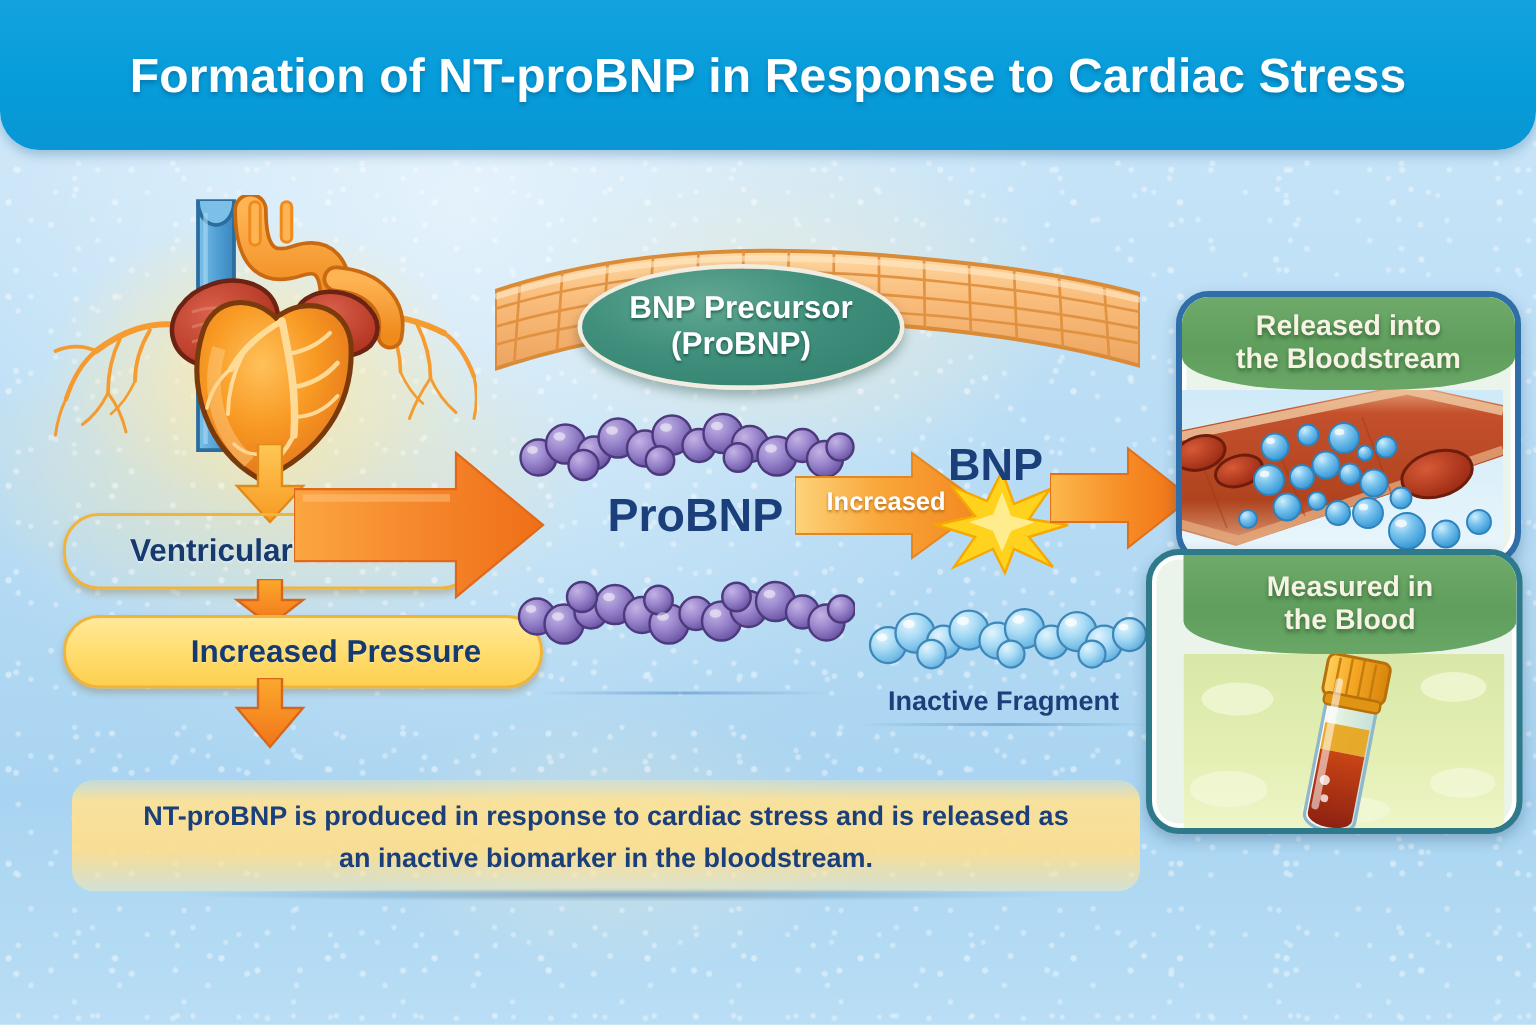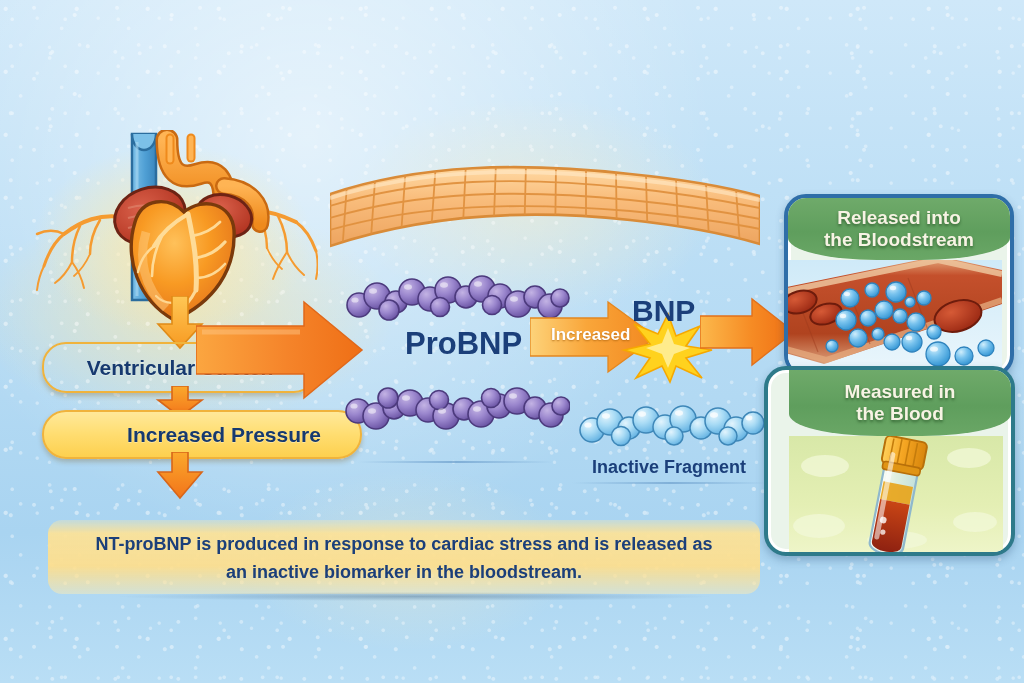--- a/index.html
+++ b/index.html
@@ -129,20 +129,23 @@
     background:radial-gradient(ellipse at center, rgba(40,80,120,.35), rgba(40,80,120,0) 72%);
   }
 </style>
 </head>
 <body>
 
 <div id="stage">
 
   <div id="texture"></div>
 
+  <div id="banner">
+    <div id="banner-title">Formation of NT-proBNP in Response to Cardiac Stress</div>
+  </div>
 
   <div id="heart-wrap">
     <svg width="290" height="210" viewBox="0 0 290 210">
       <defs>
         <radialGradient id="gHeart" cx="42%" cy="35%" r="72%">
           <stop offset="0%" stop-color="#ffc15a"></stop>
           <stop offset="48%" stop-color="#f89a23"></stop>
           <stop offset="100%" stop-color="#e2701a"></stop>
         </radialGradient>
         <linearGradient id="gVein" x1="0" y1="0" x2="1" y2="0">
@@ -279,20 +282,24 @@
         <path d="M0 72 C90 46 190 44 300 53 C360 59 400 65 430 71"></path>
         <path d="M18 12 L12 96 M46 8 L40 94 M76 6 L70 92 M106 4 L100 90
                  M136 4 L132 88 M166 4 L163 87 M196 5 L194 87 M226 7 L225 88
                  M256 10 L256 90 M286 13 L287 92 M316 17 L318 94 M346 21 L349 96
                  M376 26 L380 99 M406 31 L411 102"></path>
       </g>
       <path d="M0 40 C90 11 190 9 300 21 C360 27 400 35 430 42" stroke="#ffe9c8" stroke-width="4" fill="none" opacity=".6"></path>
     </svg>
   </div>
 
+  <div id="bnp-ellipse">
+    <div class="l1">BNP Precursor</div>
+    <div class="l2">(ProBNP)</div>
+  </div>
 
   <svg class="abs" style="left:196px;top:296px;" width="170" height="110">
     <defs>
         <linearGradient id="gArrBig" x1="0" y1="0" x2="1" y2="0">
       <stop offset="0%" stop-color="#fba640"></stop>
           <stop offset="55%" stop-color="#f5842a"></stop>
       <stop offset="100%" stop-color="#ef6f16"></stop>
     </linearGradient>
       </defs>
     <path d="M0 30 L108 30 L108 6 L166 54 L108 102 L108 78 L0 78 Z" fill="url(#gArrBig)" stroke="#e0681a" stroke-width="1.5"></path>

